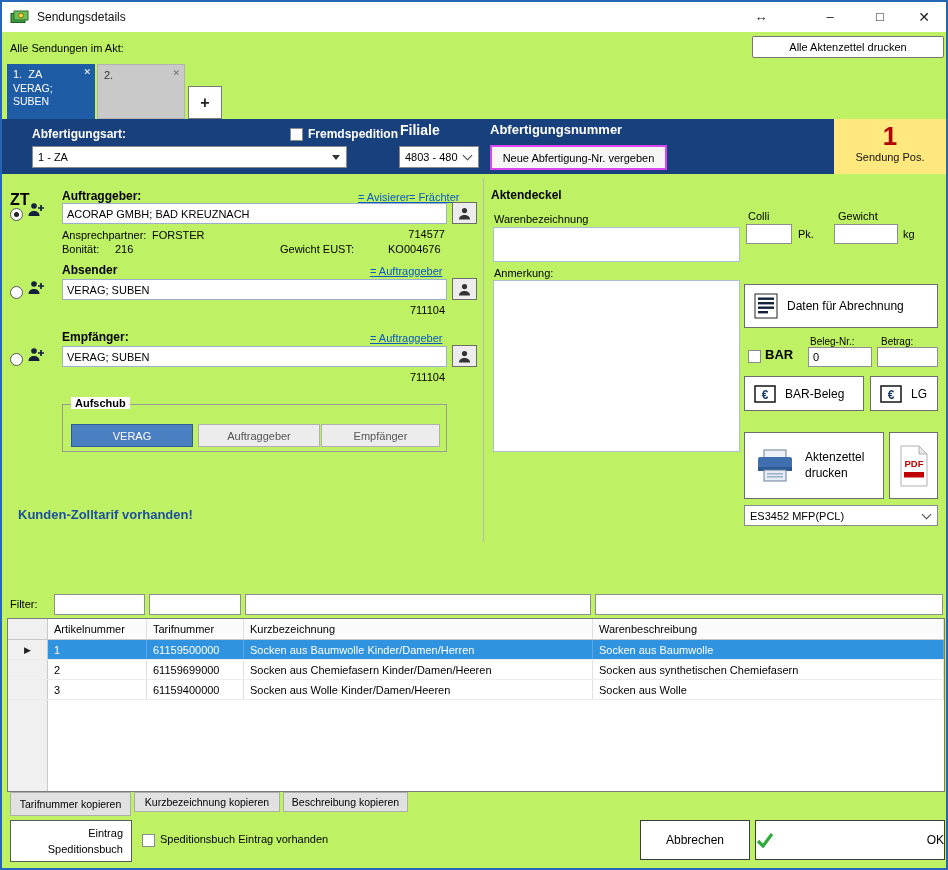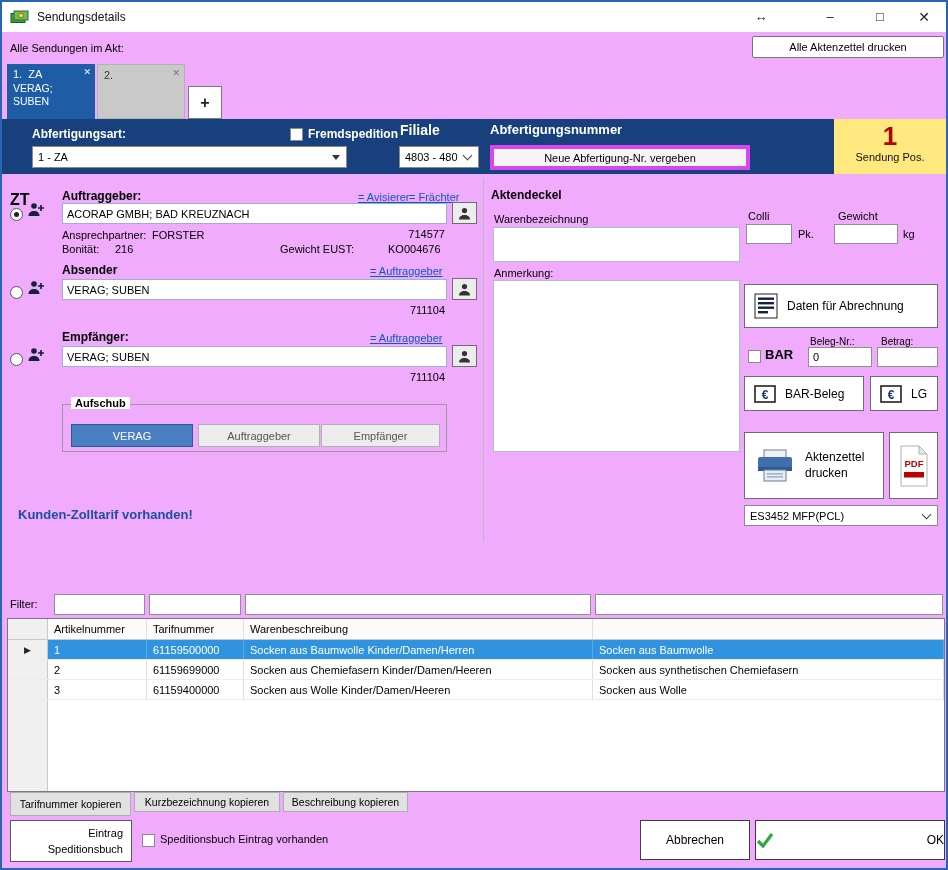--- a/index.html
+++ b/index.html
@@ -1,17 +1,17 @@
 <!DOCTYPE html>
 <html><head>
 <meta charset="utf-8">
 <style>
   *{margin:0;padding:0;box-sizing:border-box}
   body{font-family:"Liberation Sans",sans-serif;width:948px;height:870px}
-  .window{position:relative;width:948px;height:870px;background:#f0abfc;border:2px solid #2566b8;overflow:hidden}
+  .window{position:relative;width:948px;height:870px;background:#bef264;border:2px solid #2566b8;overflow:hidden}
   .abs{position:absolute}
   .lbl{position:absolute;font-size:11px;color:#000;white-space:nowrap}
   .b{font-weight:bold}
   .link{position:absolute;font-size:11px;color:#0b5ac2;text-decoration:underline;white-space:nowrap;cursor:pointer}
   button{font-family:"Liberation Sans",sans-serif;cursor:pointer}
   .wbtn{position:absolute;background:#fff;border:1px solid #757575;border-radius:2px;font-size:11px;color:#000}
   .inp{position:absolute;border:1px solid #9ab0cc;background:#fff;font-family:"Liberation Sans",sans-serif;font-size:11px;color:#000;padding:0 4px}
   .ginp{border-color:#8f8f8f}
   
   .titlebar{position:absolute;left:0;top:0;width:944px;height:30px;display:flex;align-items:center;padding-left:8px;gap:7px;background:#fff}
@@ -101,21 +101,21 @@
     <div class="combo" style="left:30px;top:27px;width:315px;height:22px">
       <span>1 - ZA</span>
       <span class="tri"></span>
     </div>
     <div class="bl b" style="left:398px;top:3px;font-size:14px">Filiale</div>
     <div class="combo" style="left:397px;top:27px;width:80px;height:22px">
       <span>4803 - 480</span>
       <span class="chev"></span>
     </div>
     <div class="bl b" style="left:488px;top:3px;font-size:13px">Abfertigungsnummer</div>
-    <button class="abs" style="left:488px;top:26px;width:260px;height:25px;background:#f5f5f5;border:4px solid #d946ef;font-size:11px">Neue Abfertigung-Nr. vergeben</button>
+    <button class="abs" style="left:488px;top:26px;width:177px;height:25px;background:#f5f5f5;border:2px solid #d946ef;font-size:11px">Neue Abfertigung-Nr. vergeben</button>
     <div class="yellowbox">
       <div class="ycount">1</div>
       <div class="ylabel">Sendung Pos.</div>
     </div>
   </div>
 
   <div class="lbl b" style="left:8px;top:189px;font-size:16px">ZT</div>
 
   <span class="radio sel" style="left:8px;top:206px"></span>
   <span class="picon" style="left:25px;top:199px">
@@ -278,20 +278,21 @@
   <input class="inp ginp" style="left: 147px; top: 592px; width: 92px; height: 21px;">
   <input class="inp ginp" style="left: 243px; top: 592px; width: 346px; height: 21px;">
   <input class="inp ginp" style="left: 593px; top: 592px; width: 348px; height: 21px;">
 
   <div class="table">
     <div class="tgutter"></div>
     <div class="thead">
       <div class="tcell tgut"></div>
       <div class="tcell">Artikelnummer</div>
       <div class="tcell">Tarifnummer</div>
+      <div class="tcell">Kurzbezeichnung</div>
       <div class="tcell">Warenbeschreibung</div>
     </div>
     <div class="trow sel" style="top:21px">
       <div class="tcell tgut">
           <span class="ptr">▶</span>
         </div>
       <div class="tcell">1</div>
       <div class="tcell">61159500000</div>
       <div class="tcell">Socken aus Baumwolle Kinder/Damen/Herren</div>
       <div class="tcell">Socken aus Baumwolle</div>

